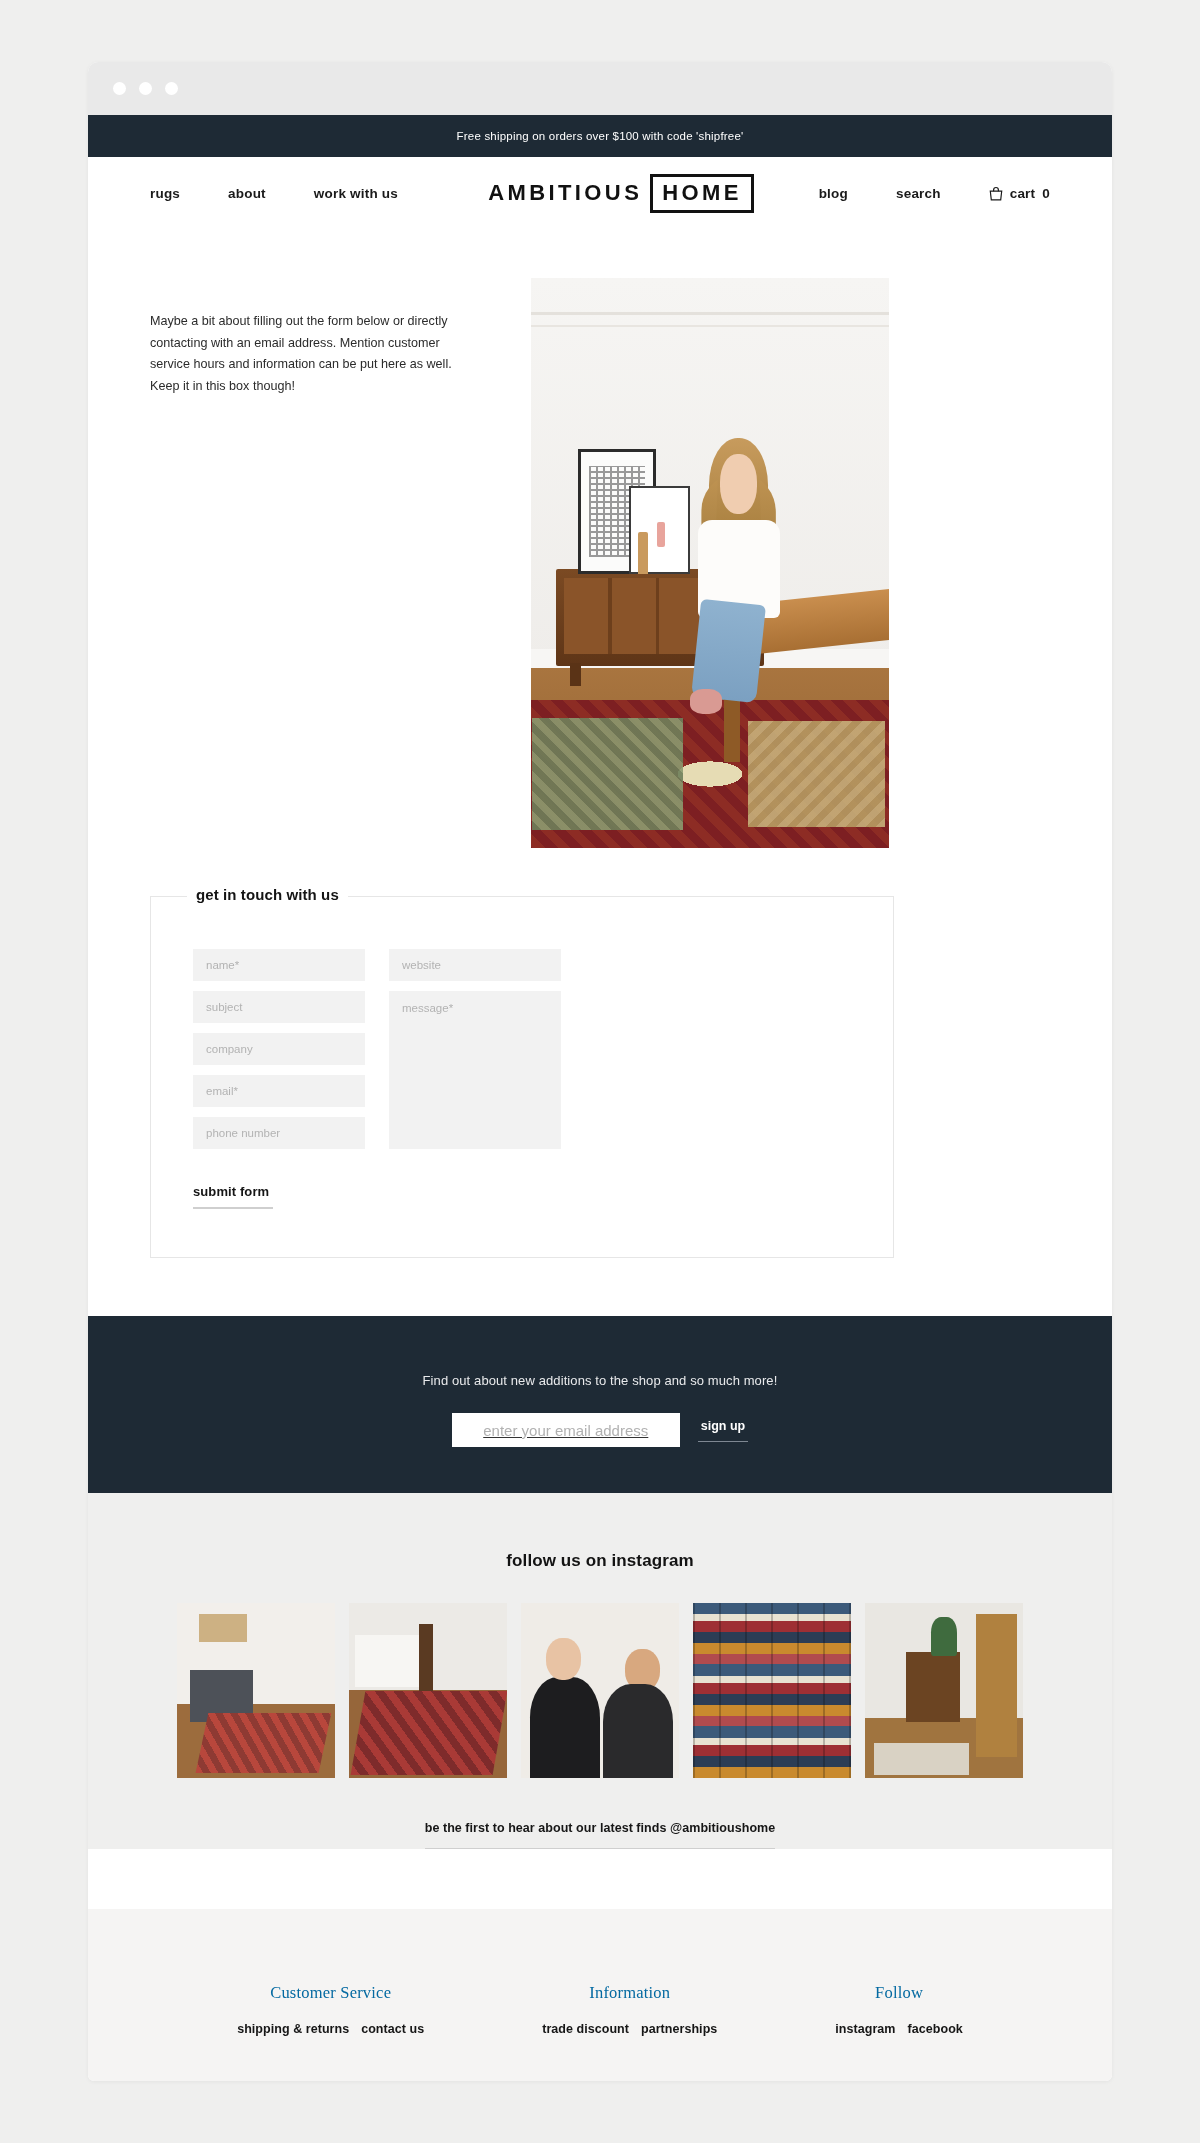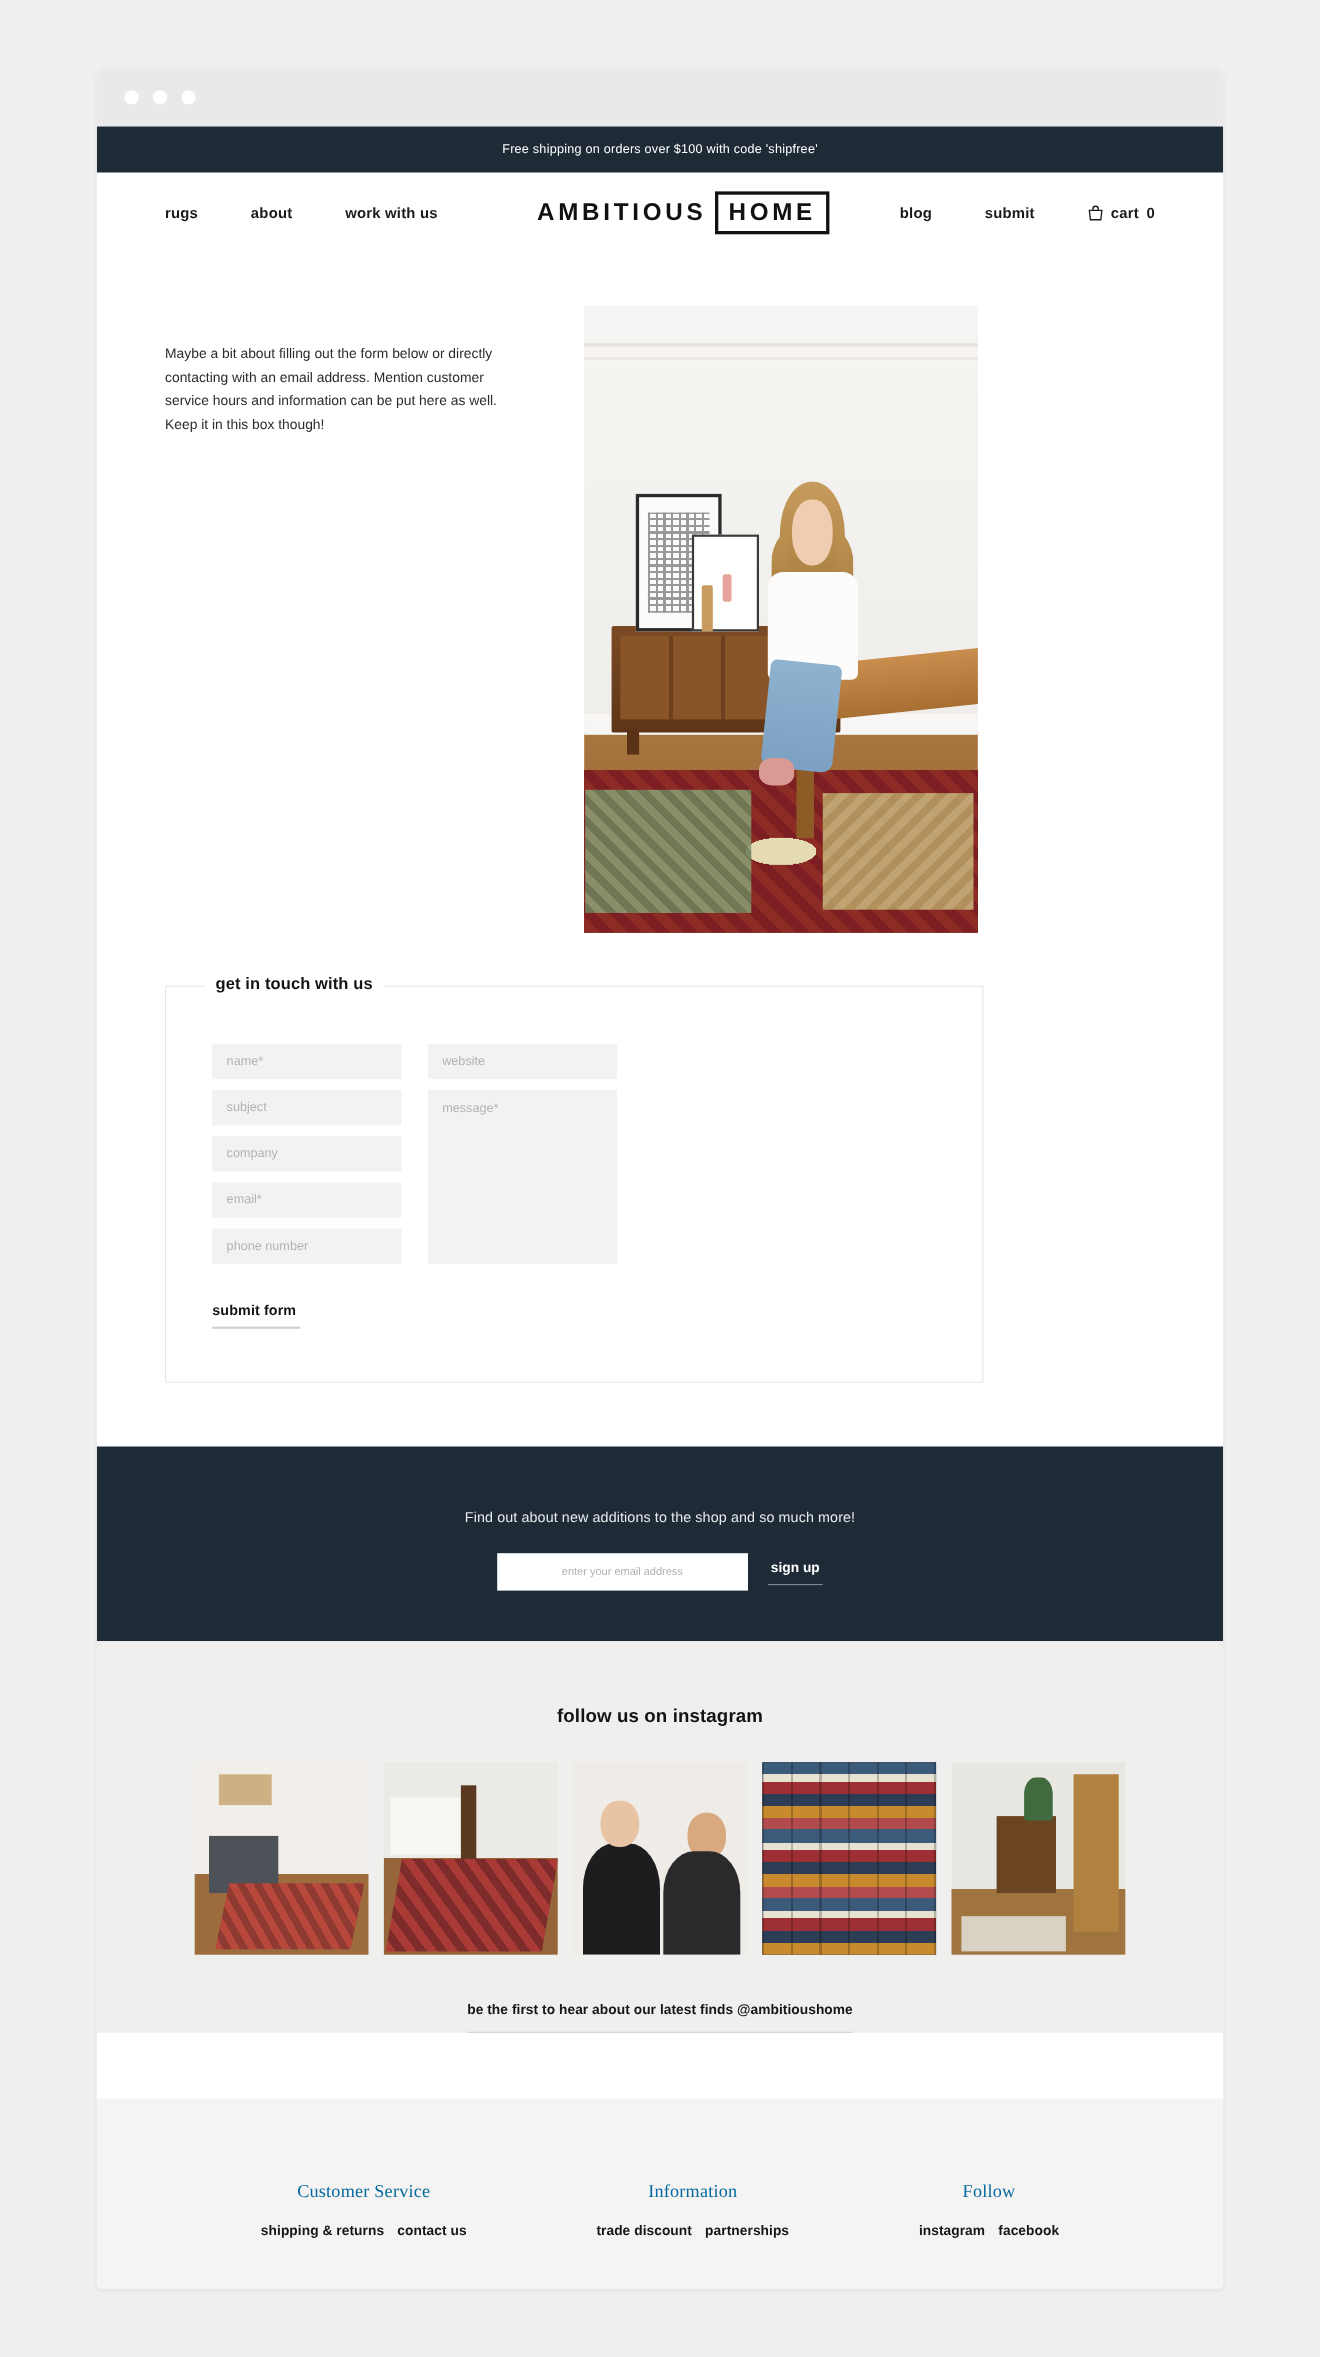--- a/index.html
+++ b/index.html
@@ -238,23 +238,24 @@
     padding: 43px 0 46px 0;
     text-align: center;
   }
   .nl-title { color:#ffffff; font-size:19px; font-weight:700; letter-spacing:0.2px; }
   .nl-sub { color:#e9eaec; font-size:13px; margin-top:14px; letter-spacing:0.1px; }
   .nl-form { margin-top: 25px; display:flex; justify-content:center; align-items:center; gap:18px; }
   .nl-input {
     width: 228px; height: 34px;
     background: #ffffff; border: none;
     text-align: center;
-    font-size: 10px;
+    font-size: 15px;
     font-family: "Liberation Sans", sans-serif;
     color: #333;
+    text-decoration: underline;
   }
   .nl-input::placeholder { color: #b1b1b1; }
   .nl-btn {
     background:none; border:none; border-bottom:1.5px solid #7e8792;
     color:#ffffff; font-size:12.5px; font-weight:700;
     padding: 0 3px 8px 3px; cursor:pointer;
     font-family: "Liberation Sans", sans-serif;
   }
 
   
@@ -333,21 +334,21 @@
       <a class="nav-link">work with us</a>
     </nav>
 
     <div class="logo">
       <span class="logo-word">AMBITIOUS</span>
       <span class="logo-box">HOME</span>
     </div>
 
     <nav class="nav-right">
       <a class="nav-link">blog</a>
-      <a class="nav-link">submit</a>
+      <a class="nav-link">search</a>
       <a class="nav-link cart-link">
         <svg width="14" height="15" viewBox="0 0 14 15">
           <path d="M1.3 5.2h11.4l-1 8.6H2.3z" fill="none" stroke="#1a1a1a" stroke-width="1.2"></path>
           <path d="M4.6 5.2V3.9a2.4 2.4 0 0 1 4.8 0v1.3" fill="none" stroke="#1a1a1a" stroke-width="1.2"></path>
         </svg>
         <span>cart</span>
         <span class="cart-count">0</span>
       </a>
     </nav>
   </header>

